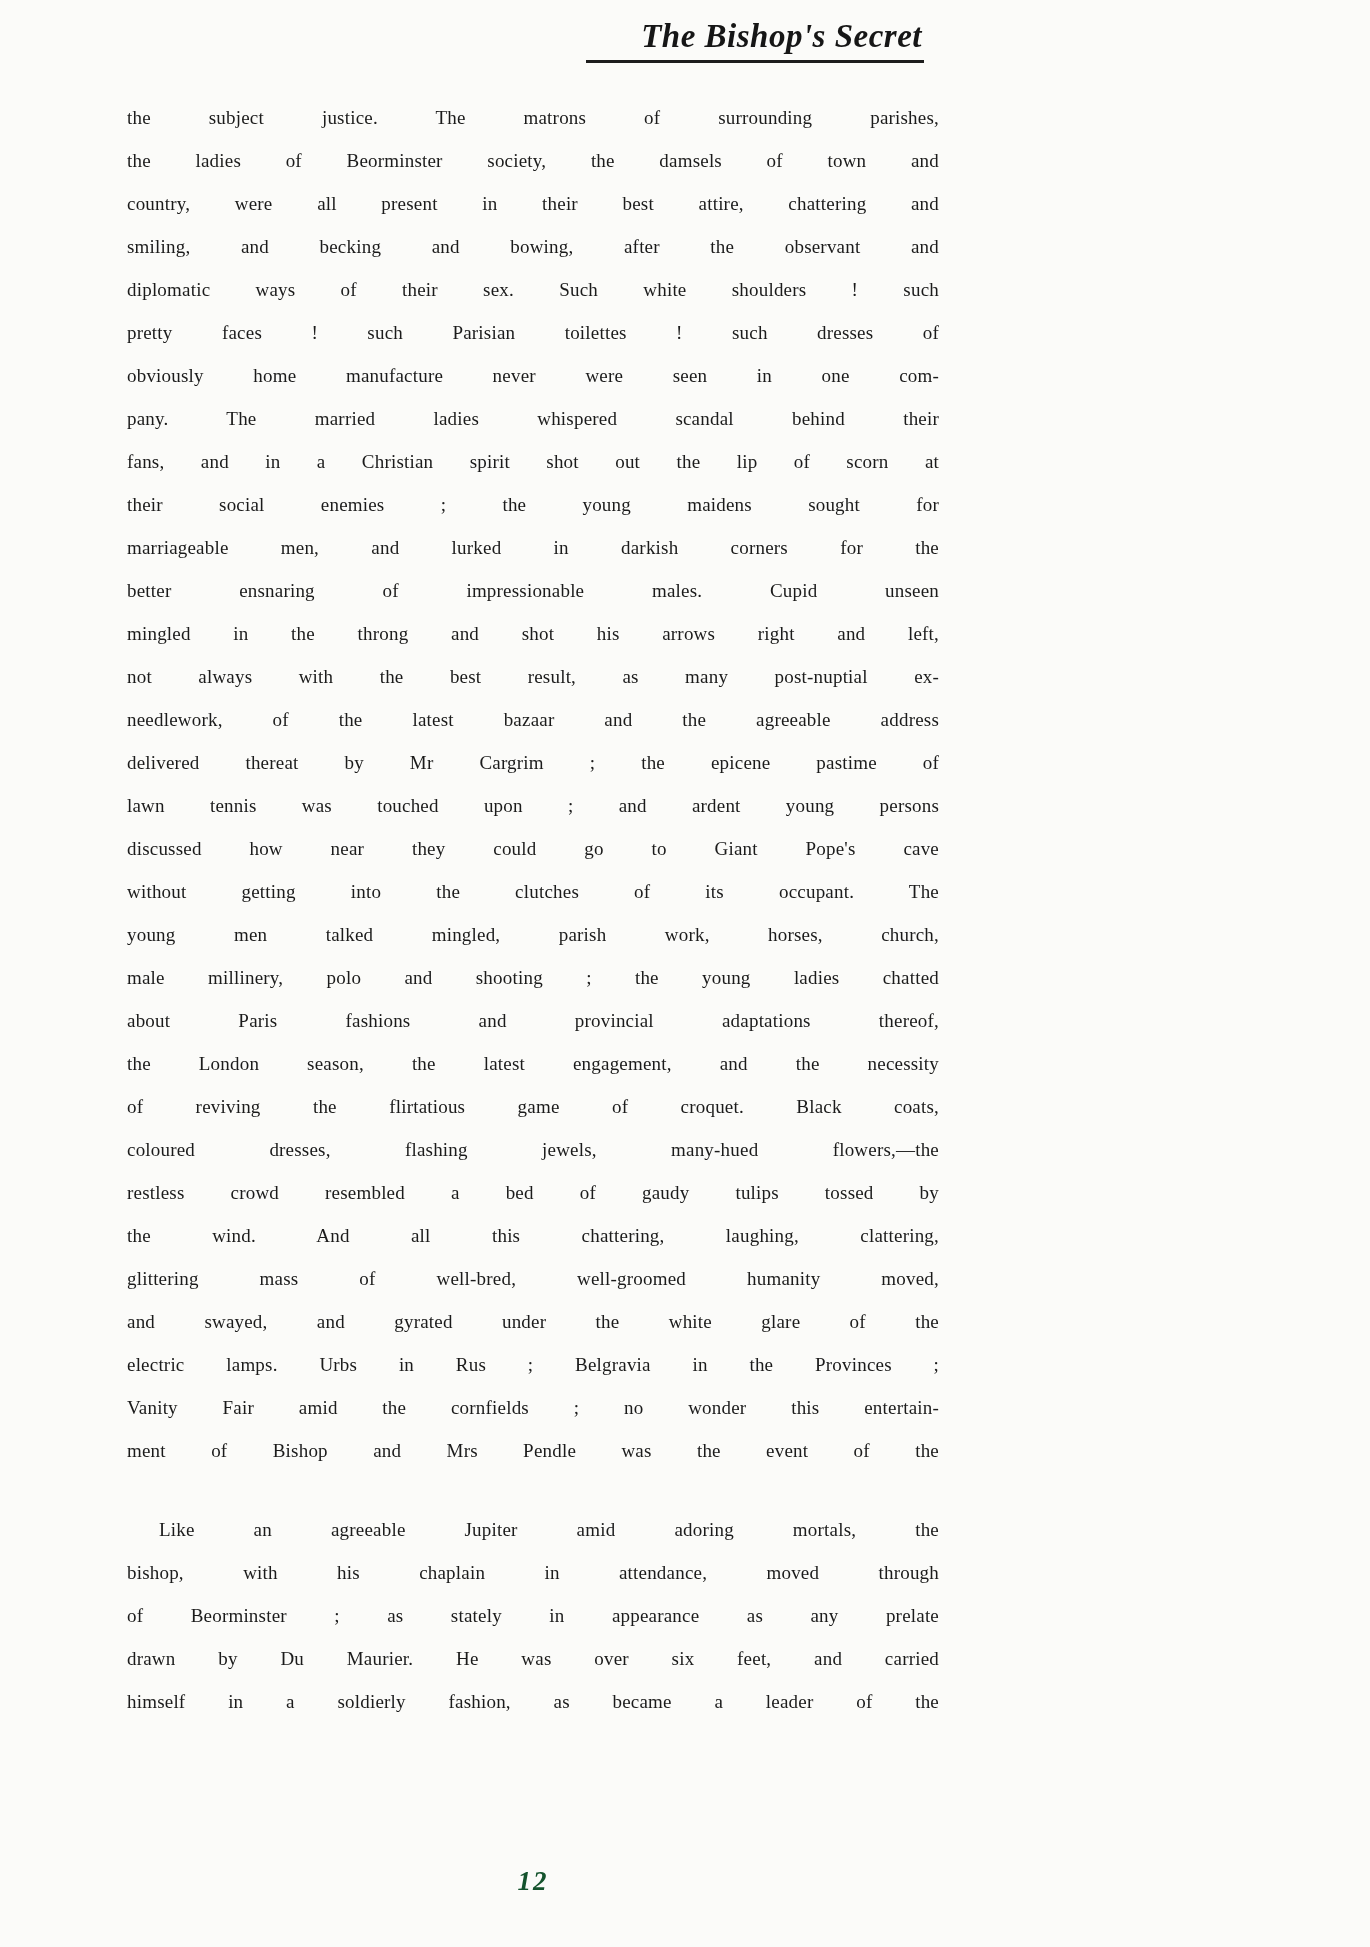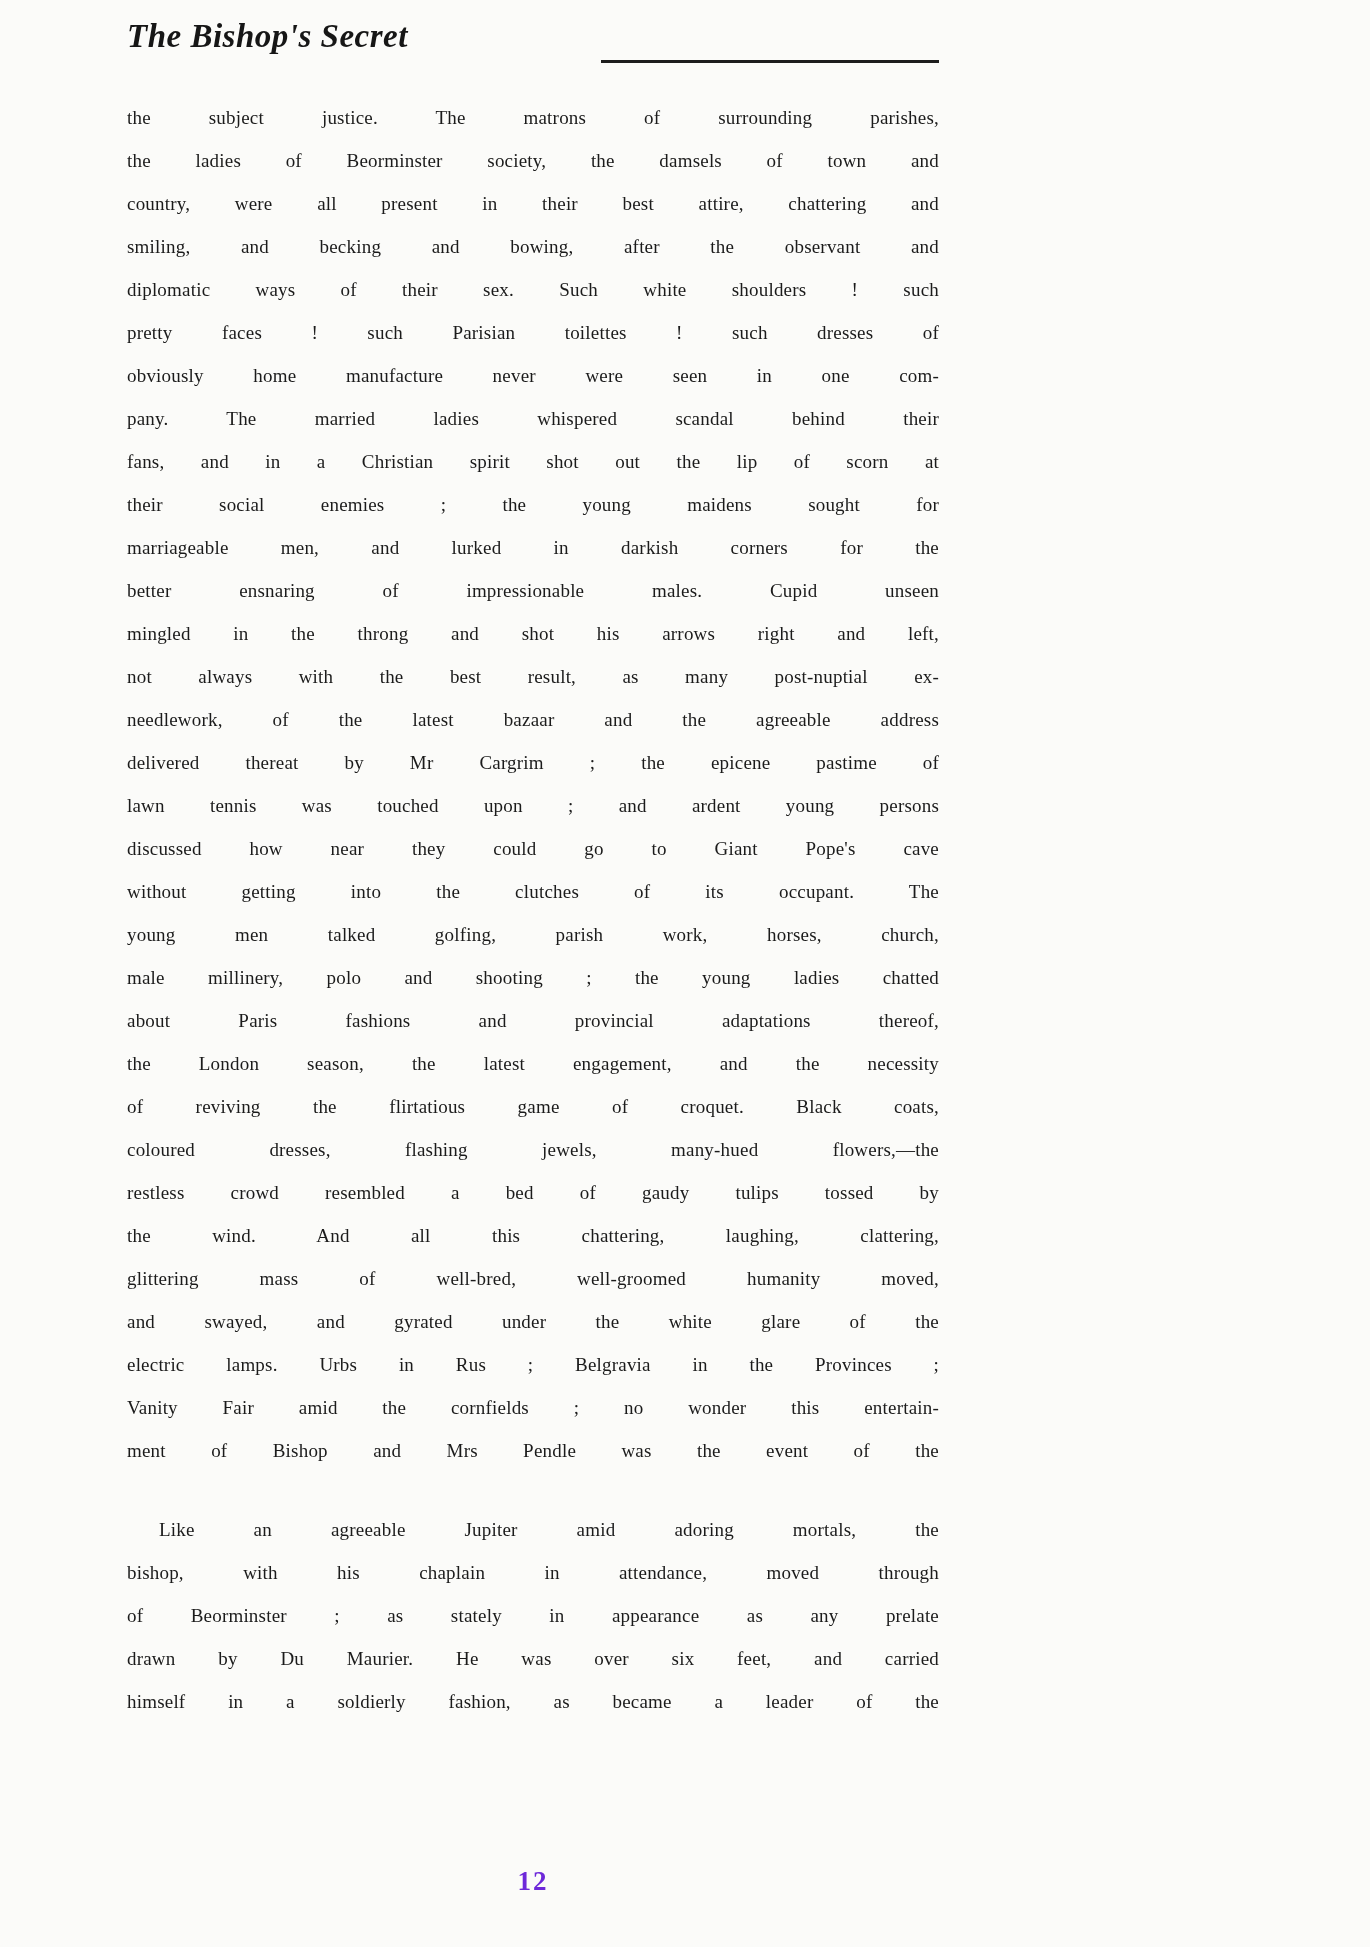--- a/index.html
+++ b/index.html
@@ -14,23 +14,24 @@
     color: #1b1b1b;
     position: relative;
     overflow: hidden;
   }
   .page {
     position: absolute;
     inset: 0;
   }
   .header {
     position: absolute;
-    left: 127px;
+    left: 112px;
     width: 812px;
     top: 18px;
+    text-align: right;
   }
   .running-title {
     font-size: 33px;
     font-style: italic;
     font-weight: 700;
     letter-spacing: 0.5px;
     color: #161616;
     padding-right: 2px;
   }
   .header-rule {
@@ -71,21 +72,22 @@
     position: absolute;
     left: 127px;
     width: 812px;
     top: 1866px;
     text-align: center;
   }
   .page-number {
     font-size: 27px;
     font-weight: 700;
     letter-spacing: 2px;
-    color: #6d28d9;
+    color: #14532d;
+    font-style: italic;
   }
 </style>
 </head>
 <body>
 
 <div class="page">
 
   <div class="header">
     <div class="running-title">The Bishop's Secret</div>
     <div class="header-rule"></div>
@@ -105,21 +107,21 @@
         <div class="line">their social enemies ; the young maidens sought for</div>
         <div class="line">marriageable men, and lurked in darkish corners for the</div>
         <div class="line">better ensnaring of impressionable males. Cupid unseen</div>
         <div class="line">mingled in the throng and shot his arrows right and left,</div>
         <div class="line">not always with the best result, as many post-nuptial ex-</div>
         <div class="line">needlework, of the latest bazaar and the agreeable address</div>
         <div class="line">delivered thereat by Mr Cargrim ; the epicene pastime of</div>
         <div class="line">lawn tennis was touched upon ; and ardent young persons</div>
         <div class="line">discussed how near they could go to Giant Pope's cave</div>
         <div class="line">without getting into the clutches of its occupant. The</div>
-        <div class="line">young men talked golfing, parish work, horses, church,</div>
+        <div class="line">young men talked mingled, parish work, horses, church,</div>
         <div class="line">male millinery, polo and shooting ; the young ladies chatted</div>
         <div class="line">about Paris fashions and provincial adaptations thereof,</div>
         <div class="line">the London season, the latest engagement, and the necessity</div>
         <div class="line">of reviving the flirtatious game of croquet. Black coats,</div>
         <div class="line">coloured dresses, flashing jewels, many-hued flowers,—the</div>
         <div class="line">restless crowd resembled a bed of gaudy tulips tossed by</div>
         <div class="line">the wind. And all this chattering, laughing, clattering,</div>
         <div class="line">glittering mass of well-bred, well-groomed humanity moved,</div>
         <div class="line">and swayed, and gyrated under the white glare of the</div>
         <div class="line">electric lamps. Urbs in Rus ; Belgravia in the Provinces ;</div>

